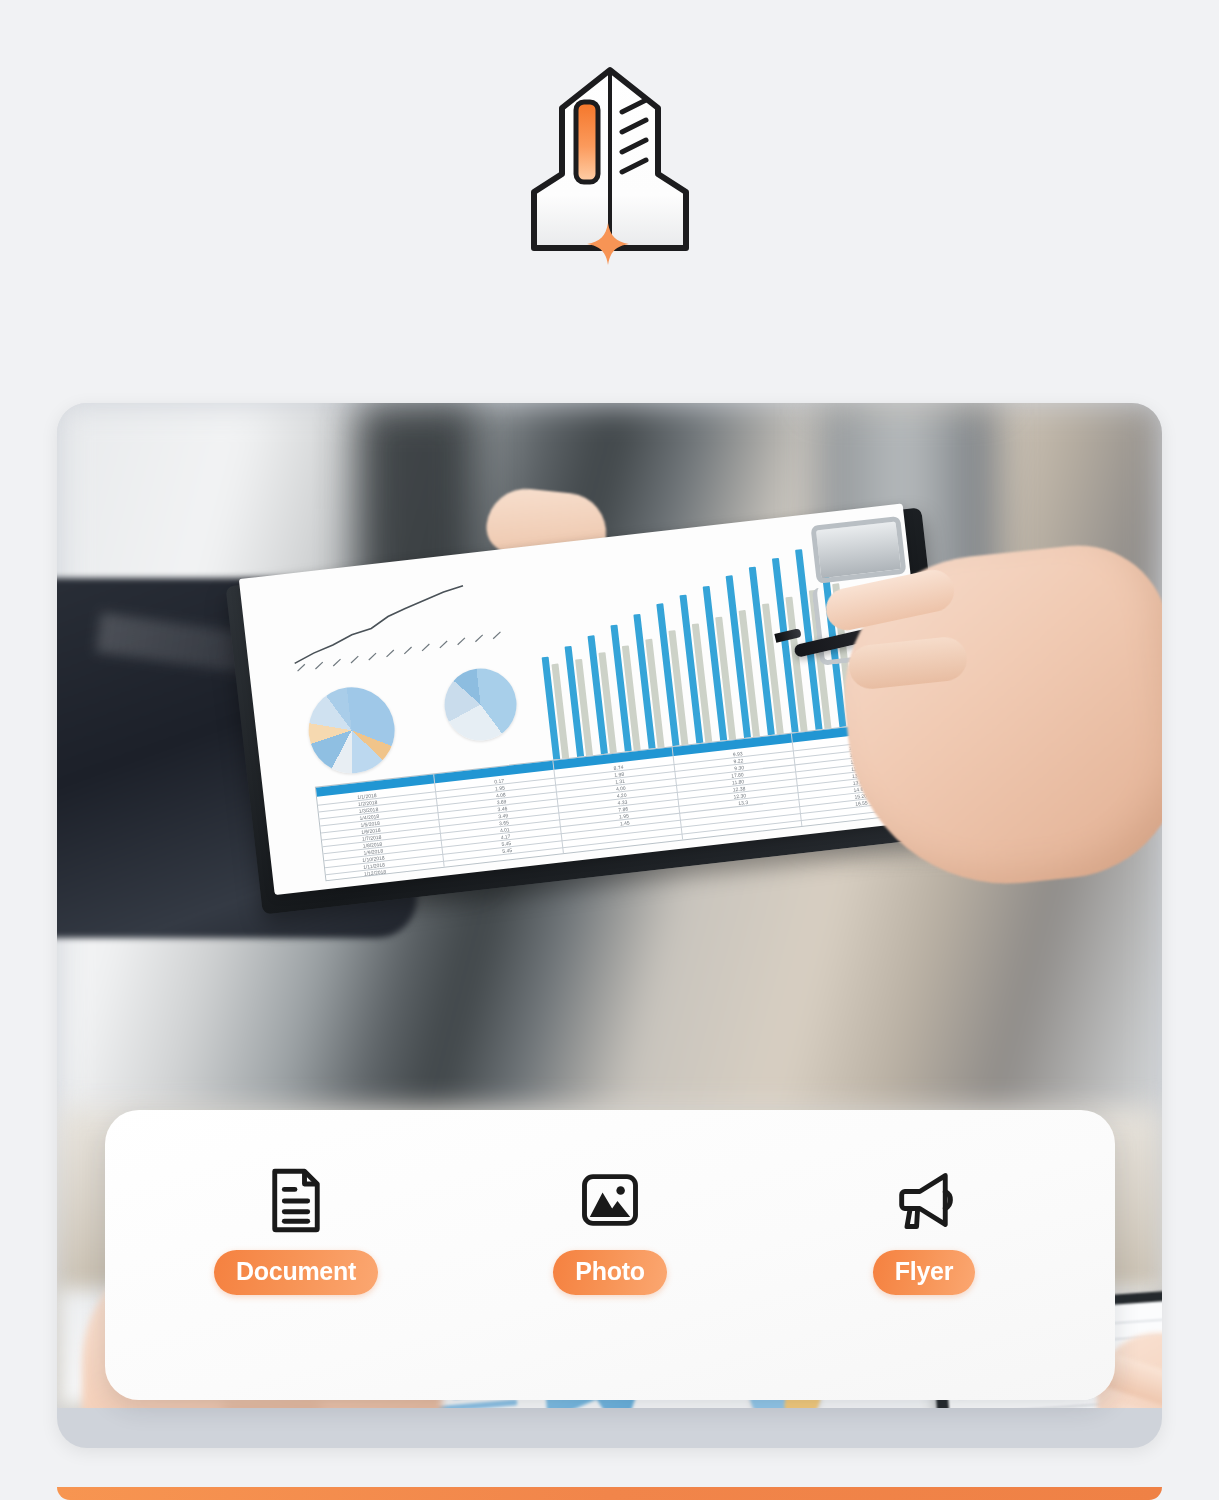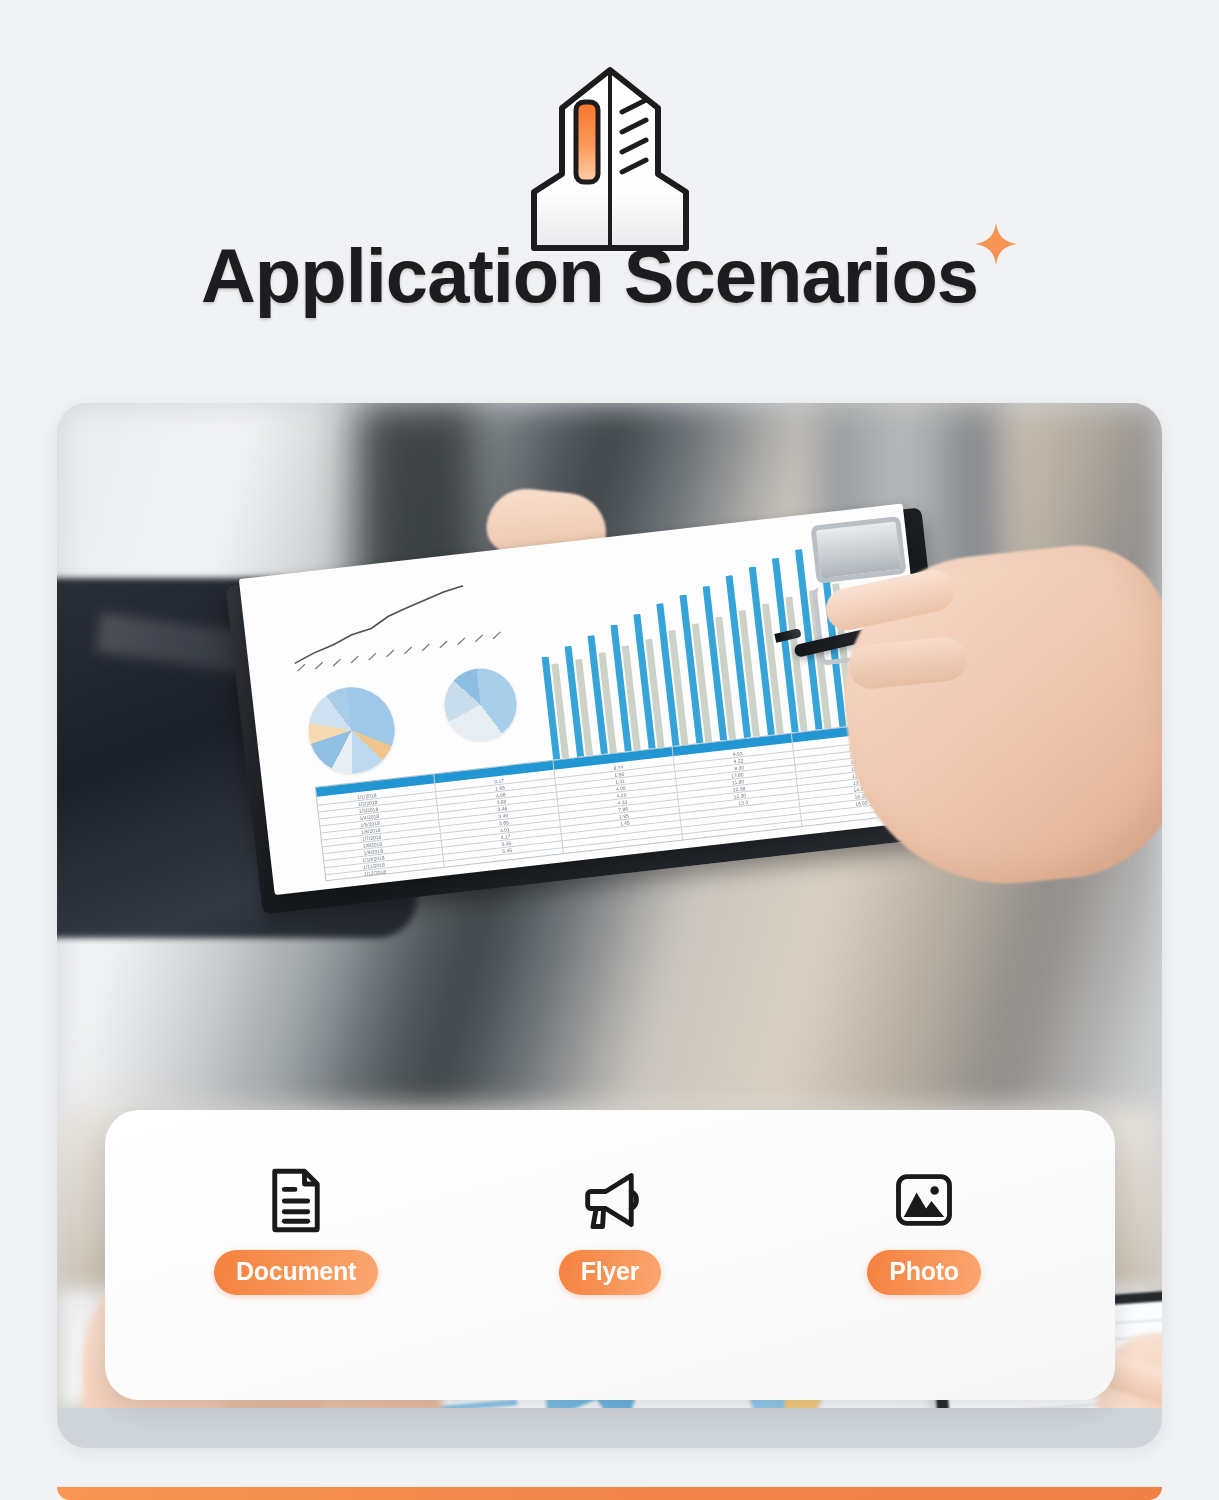--- a/index.html
+++ b/index.html
@@ -330,21 +330,20 @@
       <g stroke="#1c1c1e" stroke-width="5" stroke-linecap="round">
         <line x1="122" y1="50" x2="146" y2="38"></line>
         <line x1="122" y1="70" x2="146" y2="58"></line>
         <line x1="122" y1="90" x2="146" y2="78"></line>
         <line x1="122" y1="110" x2="146" y2="98"></line>
       </g>
       <line x1="110" y1="10" x2="110" y2="186" stroke="#1c1c1e" stroke-width="4"></line>
     </svg>
 
     <div class="title-row">
-      <div class="page-title">Application Scenarios</div>
       <svg class="sparkle" viewBox="0 0 40 40">
         <path d="M20 1 C22 13 27 18 39 20 C27 22 22 27 20 39 C18 27 13 22 1 20 C13 18 18 13 20 1 Z" fill="#f79455"></path>
       </svg>
     </div>
   </div>
 
   <div class="photo-card">
     <div class="photo">
 
       <div class="bg-wall"></div>
@@ -558,33 +557,33 @@
             <line x1="21" y1="43" x2="43" y2="43"></line>
             <line x1="21" y1="52" x2="43" y2="52"></line>
           </g>
         </svg>
         <div class="feature-pill">Document</div>
       </div>
 
 
       <div class="feature-item">
         <svg class="feature-icon" viewBox="0 0 64 64">
+          <rect x="8" y="10" width="48" height="44" rx="8" fill="none" stroke="#1a1a1a" stroke-width="4.6"></rect>
+          <circle cx="42" cy="23" r="4" fill="#1a1a1a"></circle>
+          <path d="M13 48 L25 25 L34 40 L39 33 L51 48 Z" fill="#1a1a1a"></path>
+        </svg>
+        <div class="feature-pill">Photo</div>
+      </div>
+
+      <div class="feature-item">
+        <svg class="feature-icon" viewBox="0 0 64 64">
           <path d="M52 9 L28 24 H14 a3 3 0 0 0 -3 3 v10 a3 3 0 0 0 3 3 h14 l24 15 Z" fill="none" stroke="#1a1a1a" stroke-width="4.6" stroke-linejoin="round"></path>
           <path d="M52 24 a9 9 0 0 1 0 16" fill="none" stroke="#1a1a1a" stroke-width="4.6" stroke-linecap="round"></path>
           <path d="M19 40 l-3 17 h9 l1 -17" fill="none" stroke="#1a1a1a" stroke-width="4.6" stroke-linejoin="round"></path>
         </svg>
         <div class="feature-pill">Flyer</div>
       </div>
 
-      <div class="feature-item">
-        <svg class="feature-icon" viewBox="0 0 64 64">
-          <rect x="8" y="10" width="48" height="44" rx="8" fill="none" stroke="#1a1a1a" stroke-width="4.6"></rect>
-          <circle cx="42" cy="23" r="4" fill="#1a1a1a"></circle>
-          <path d="M13 48 L25 25 L34 40 L39 33 L51 48 Z" fill="#1a1a1a"></path>
-        </svg>
-        <div class="feature-pill">Photo</div>
-      </div>
-
 
     </div>
   </div>
 
 </div>
 
 </body></html>

